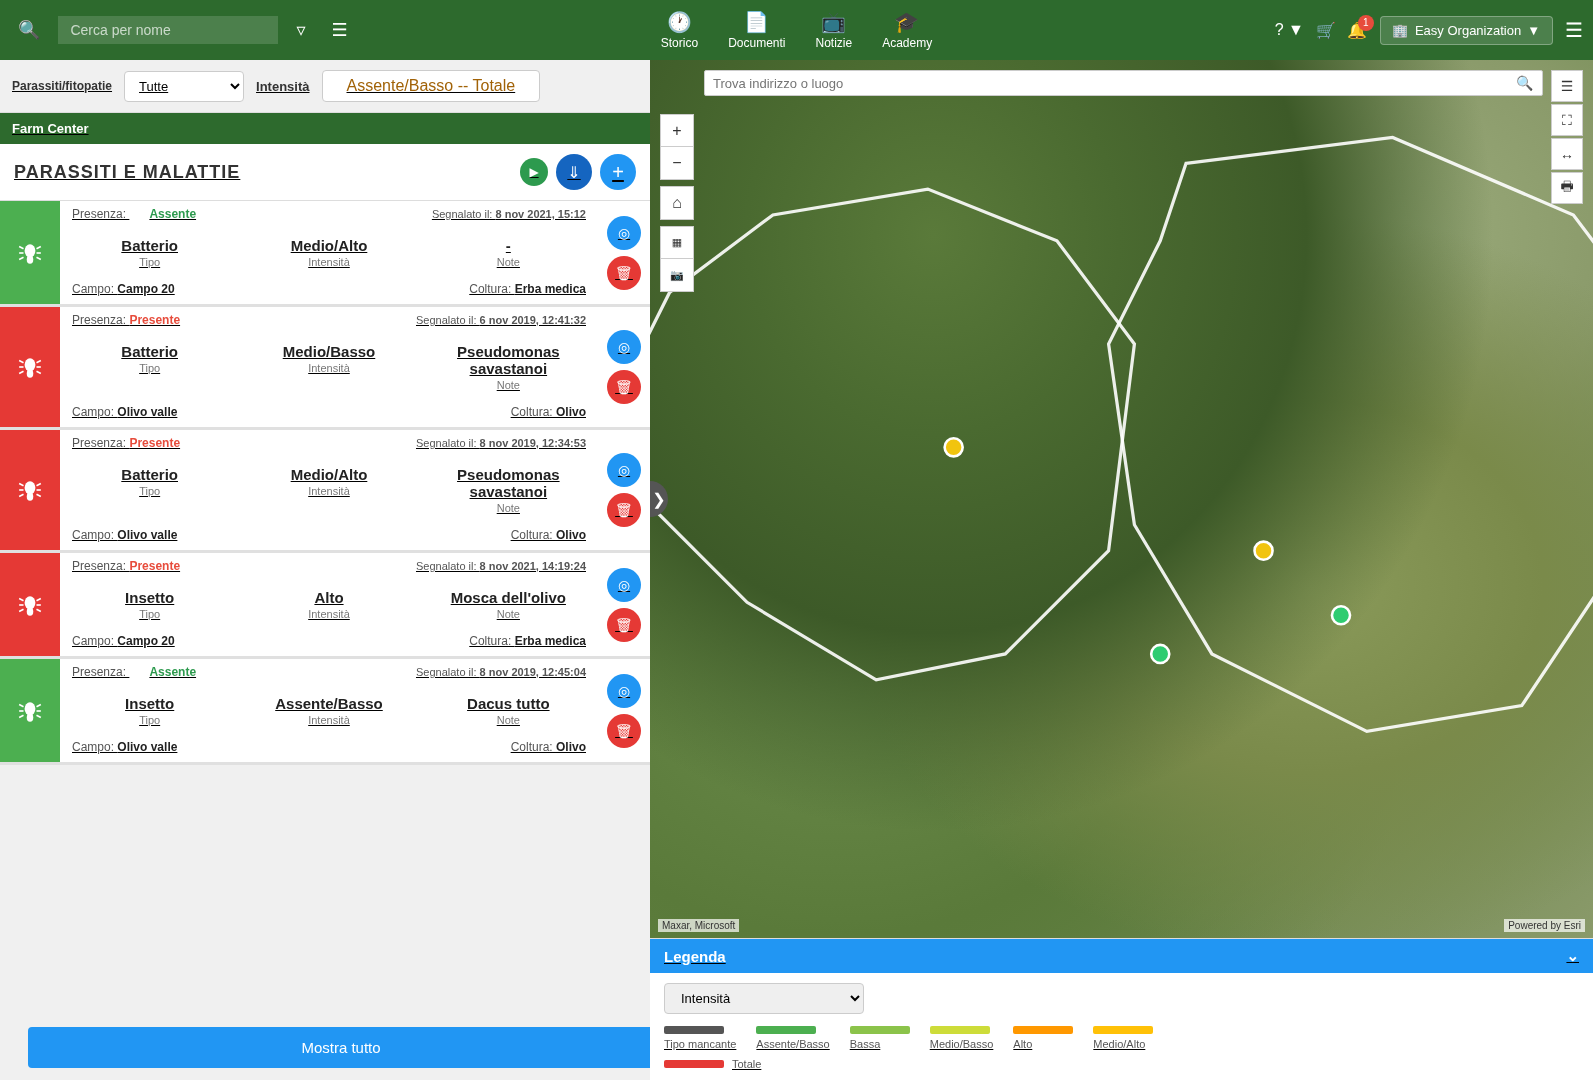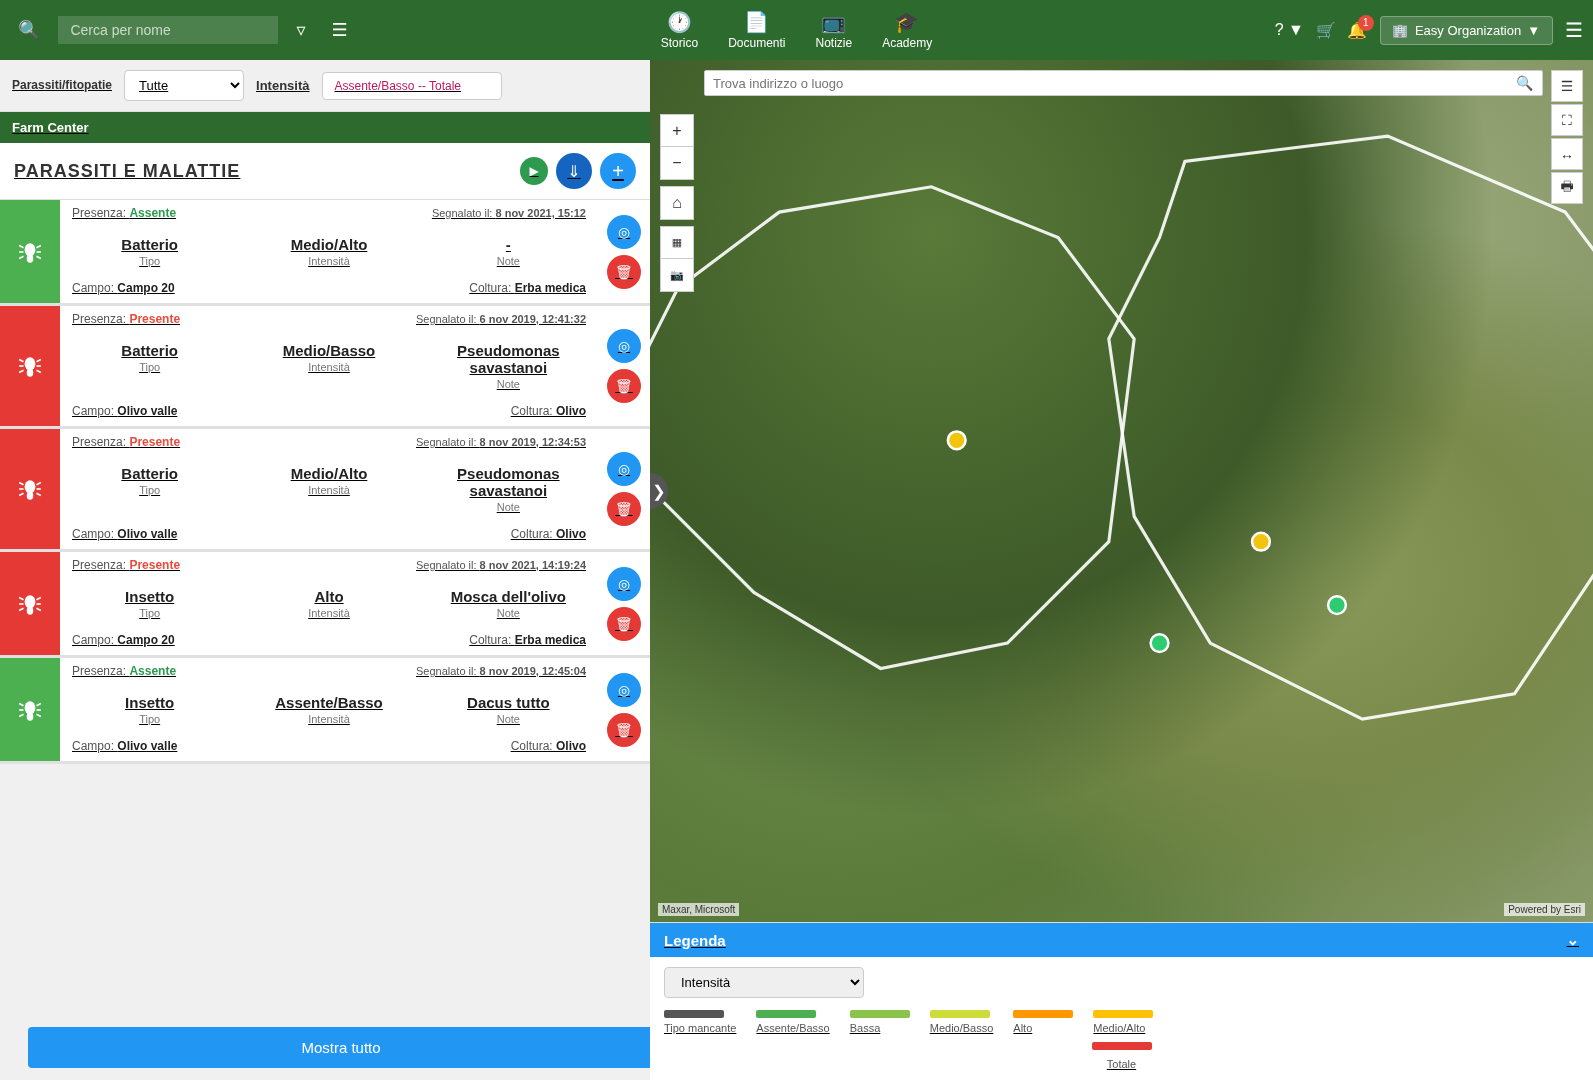--- a/index.html
+++ b/index.html
@@ -154,23 +154,23 @@
     }
     .intensita-label {
       font-size: 13px;
       font-weight: bold;
       color: #333;
     }
     .range-container {
       background: white;
       border: 1px solid #ccc;
       border-radius: 4px;
-      padding: 6px 12px;
-      font-size: 12px;
-      color: #be185d;
+      padding: 6px 24px;
+      font-size: 16px;
+      color: #a16207;
       min-width: 180px;
     }
 
     
     .panel-header {
       background: #2d6a2d;
       padding: 8px 12px;
       display: flex;
       align-items: center;
       justify-content: space-between;
@@ -236,21 +236,21 @@
     }
     .pest-item-header {
       display: flex;
       justify-content: space-between;
       align-items: center;
       padding: 6px 12px;
       font-size: 12px;
     }
     .presenza-label { font-weight: normal; color: #555; }
     .presenza-value-presente { color: #e74c3c; font-weight: bold; }
-    .presenza-value-assente { color: #2d9a4e; font-weight: bold; }
+    .presenza-value-assente { color: #2d9a4e; font-weight: bold; margin-left: 20px; }
     .segnalato-text { color: #555; font-size: 11px; }
 
     .pest-item-body {
       display: grid;
       grid-template-columns: 1fr 1fr 1fr;
       gap: 0;
       padding: 4px 0;
     }
     .pest-body-cell {
       text-align: center;
@@ -530,21 +530,20 @@
     }
     .legend-item-label {
       font-size: 11px;
       color: #555;
     }
     .legend-totale-row {
       margin-top: 8px;
       display: flex;
       align-items: center;
       gap: 8px;
-      flex-direction: column;
     }
   </style>
 </head>
 <body>
 
 <nav class="top-nav">
   <div class="top-nav-left">
     <button class="nav-icon-btn">🔍</button>
     <input class="search-bar" type="text" placeholder="Cerca per nome" style="">
     <button class="nav-icon-btn">▿</button>

